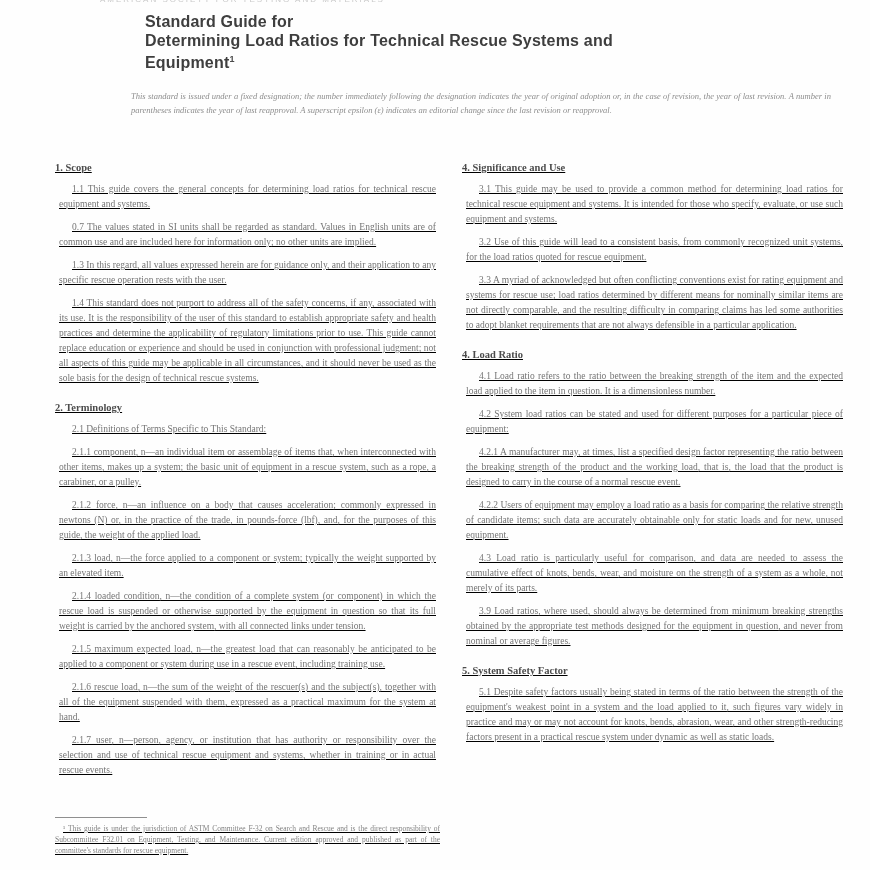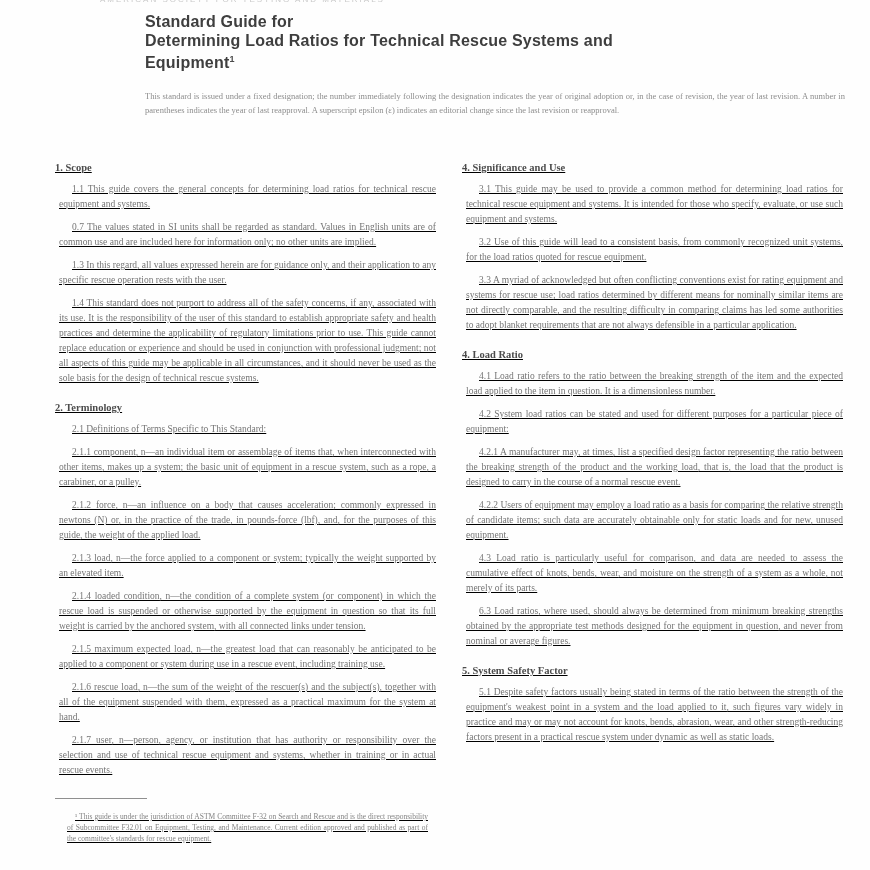--- a/index.html
+++ b/index.html
@@ -22,22 +22,22 @@
   
   .title-block{
     position:absolute;left:145px;top:12px;width:640px;
     font-family:"Liberation Sans", sans-serif;
     font-weight:bold;font-size:16px;line-height:19px;
     color:#3e3e3e;letter-spacing:0.2px;
   }
   .title-block sup{font-size:9px;color:#4a4a4a;}
   
   .intro-note{
-    position:absolute;left:145px;top:90px;width:700px;
-    font-size:8.5px;line-height:13.5px;
+    position:absolute;left:131px;top:90px;width:700px;
+    font-style:italic;font-size:8.5px;line-height:13.5px;
     color:#8d8d8d;text-align:justify;
   }
   
   .columns{
     position:absolute;left:55px;top:160px;width:792px;height:702px;
     display:flex;gap:22px;text-decoration:underline;
   }
   .col{width:385px;display:flex;flex-direction:column;}
   .sec-heading{
     font-size:10.5px;font-weight:bold;color:#4c4c4c;
@@ -46,21 +46,21 @@
   .sec-heading.first{margin-top:2px;}
   .para{
     font-size:9.5px;line-height:15px;color:#747474;
     text-align:justify;text-indent:13px;margin:4px;
   }
   
   .footnotes{margin-top:auto;padding-bottom:6px;}
   .fn-rule{width:92px;border-top:1px solid #8f8f8f;margin:0 0 5px 0;}
   .fn{
     font-size:7.5px;line-height:11px;color:#828282;
-    text-align:justify;text-indent:8px;margin:12px;
+    text-align:justify;text-indent:8px;margin:0;
   }
 </style>
 </head>
 <body>
 
 <div class="page">
 
   <div class="header-artifact">AMERICAN SOCIETY FOR TESTING AND MATERIALS</div>
 
   <div class="title-block">
@@ -101,20 +101,20 @@
       <p class="para">3.1 This guide may be used to provide a common method for determining load ratios for technical rescue equipment and systems. It is intended for those who specify, evaluate, or use such equipment and systems.</p>
       <p class="para">3.2 Use of this guide will lead to a consistent basis, from commonly recognized unit systems, for the load ratios quoted for rescue equipment.</p>
       <p class="para">3.3 A myriad of acknowledged but often conflicting conventions exist for rating equipment and systems for rescue use; load ratios determined by different means for nominally similar items are not directly comparable, and the resulting difficulty in comparing claims has led some authorities to adopt blanket requirements that are not always defensible in a particular application.</p>
 
       <div class="sec-heading">4. Load Ratio</div>
       <p class="para">4.1 Load ratio refers to the ratio between the breaking strength of the item and the expected load applied to the item in question. It is a dimensionless number.</p>
       <p class="para">4.2 System load ratios can be stated and used for different purposes for a particular piece of equipment:</p>
       <p class="para">4.2.1 A manufacturer may, at times, list a specified design factor representing the ratio between the breaking strength of the product and the working load, that is, the load that the product is designed to carry in the course of a normal rescue event.</p>
       <p class="para">4.2.2 Users of equipment may employ a load ratio as a basis for comparing the relative strength of candidate items; such data are accurately obtainable only for static loads and for new, unused equipment.</p>
       <p class="para">4.3 Load ratio is particularly useful for comparison, and data are needed to assess the cumulative effect of knots, bends, wear, and moisture on the strength of a system as a whole, not merely of its parts.</p>
-      <p class="para">6.3 Load ratios, where used, should always be determined from minimum breaking strengths obtained by the appropriate test methods designed for the equipment in question, and never from nominal or average figures.</p>
+      <p class="para">3.9 Load ratios, where used, should always be determined from minimum breaking strengths obtained by the appropriate test methods designed for the equipment in question, and never from nominal or average figures.</p>
 
       <div class="sec-heading">5. System Safety Factor</div>
       <p class="para">5.1 Despite safety factors usually being stated in terms of the ratio between the strength of the equipment's weakest point in a system and the load applied to it, such figures vary widely in practice and may or may not account for knots, bends, abrasion, wear, and other strength-reducing factors present in a practical rescue system under dynamic as well as static loads.</p>
     </div>
 
   </div>
 </div>
 
 </body></html>

